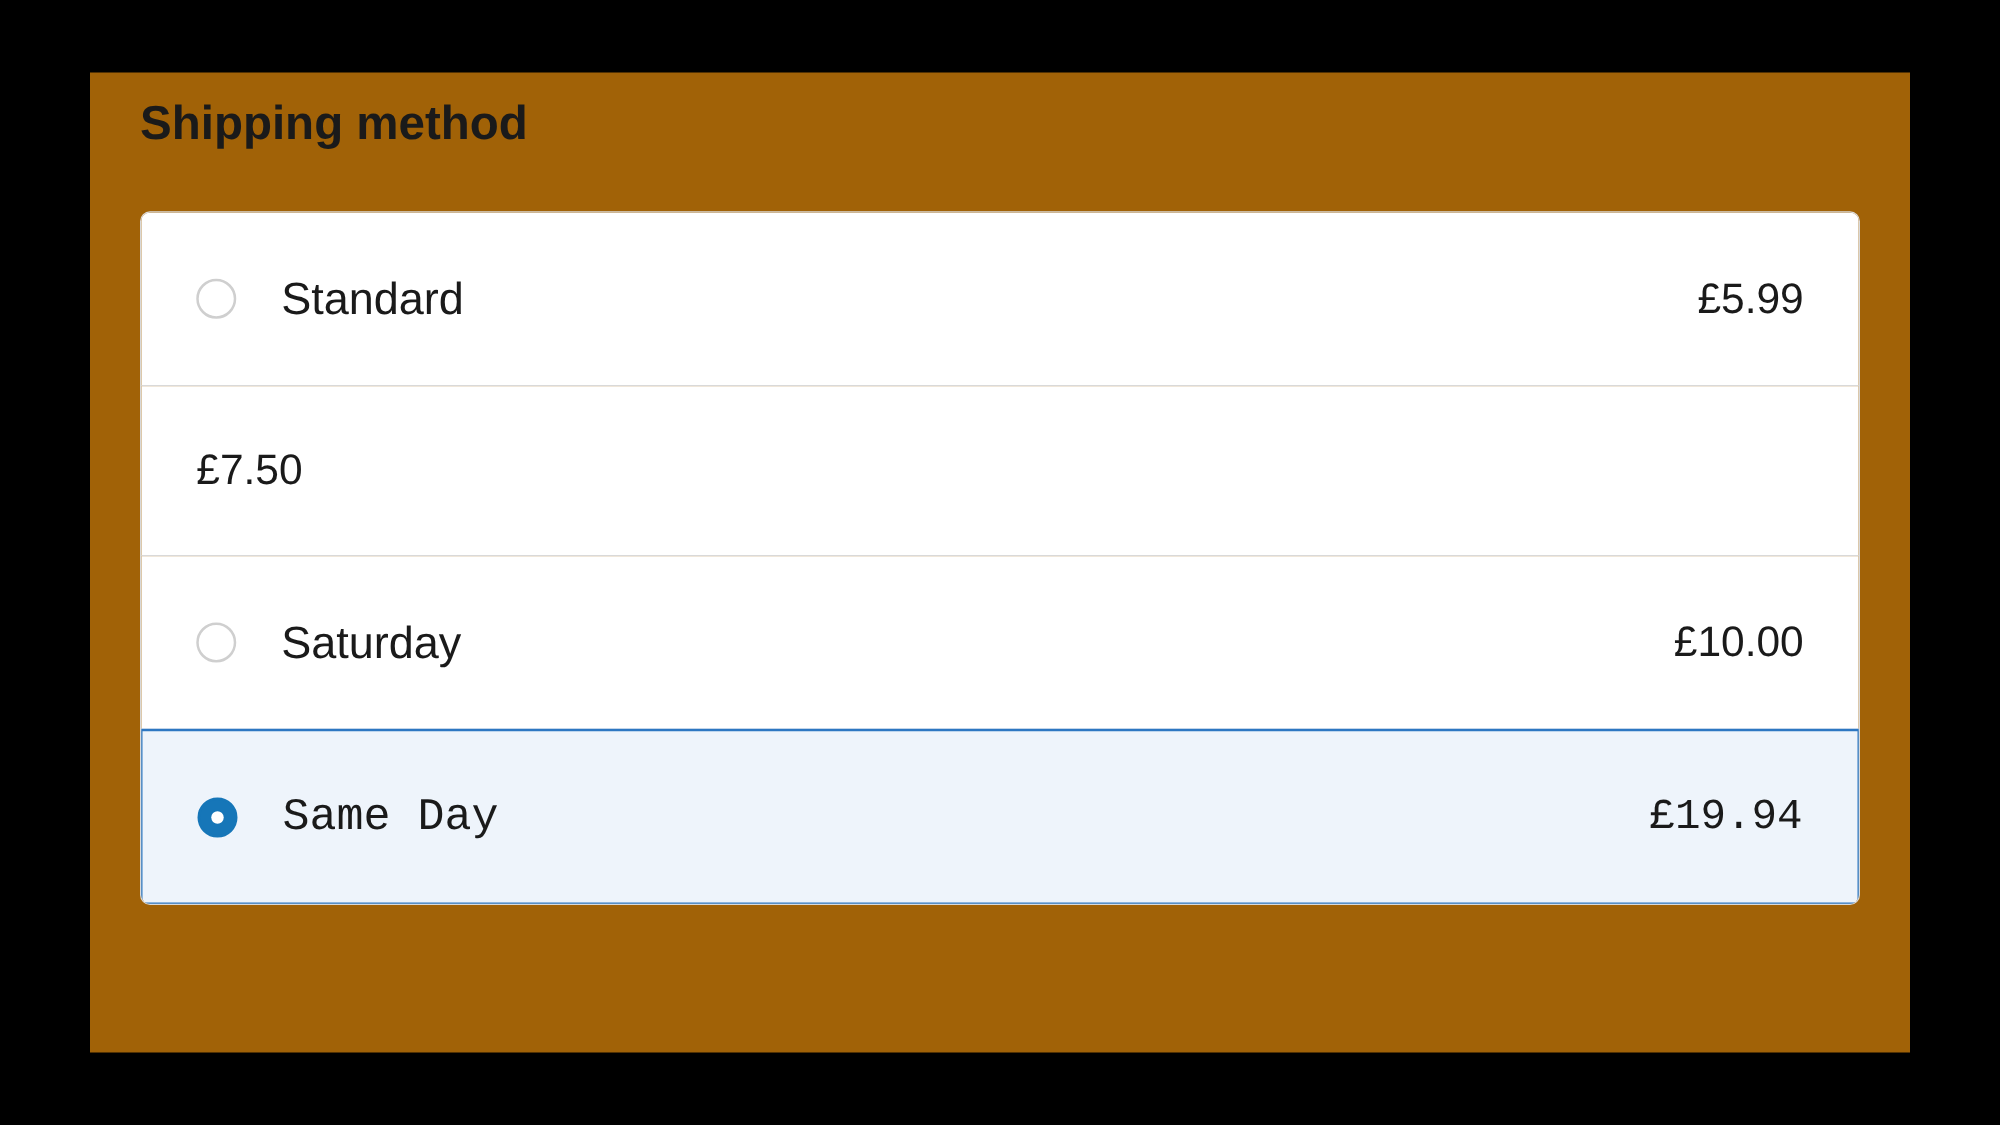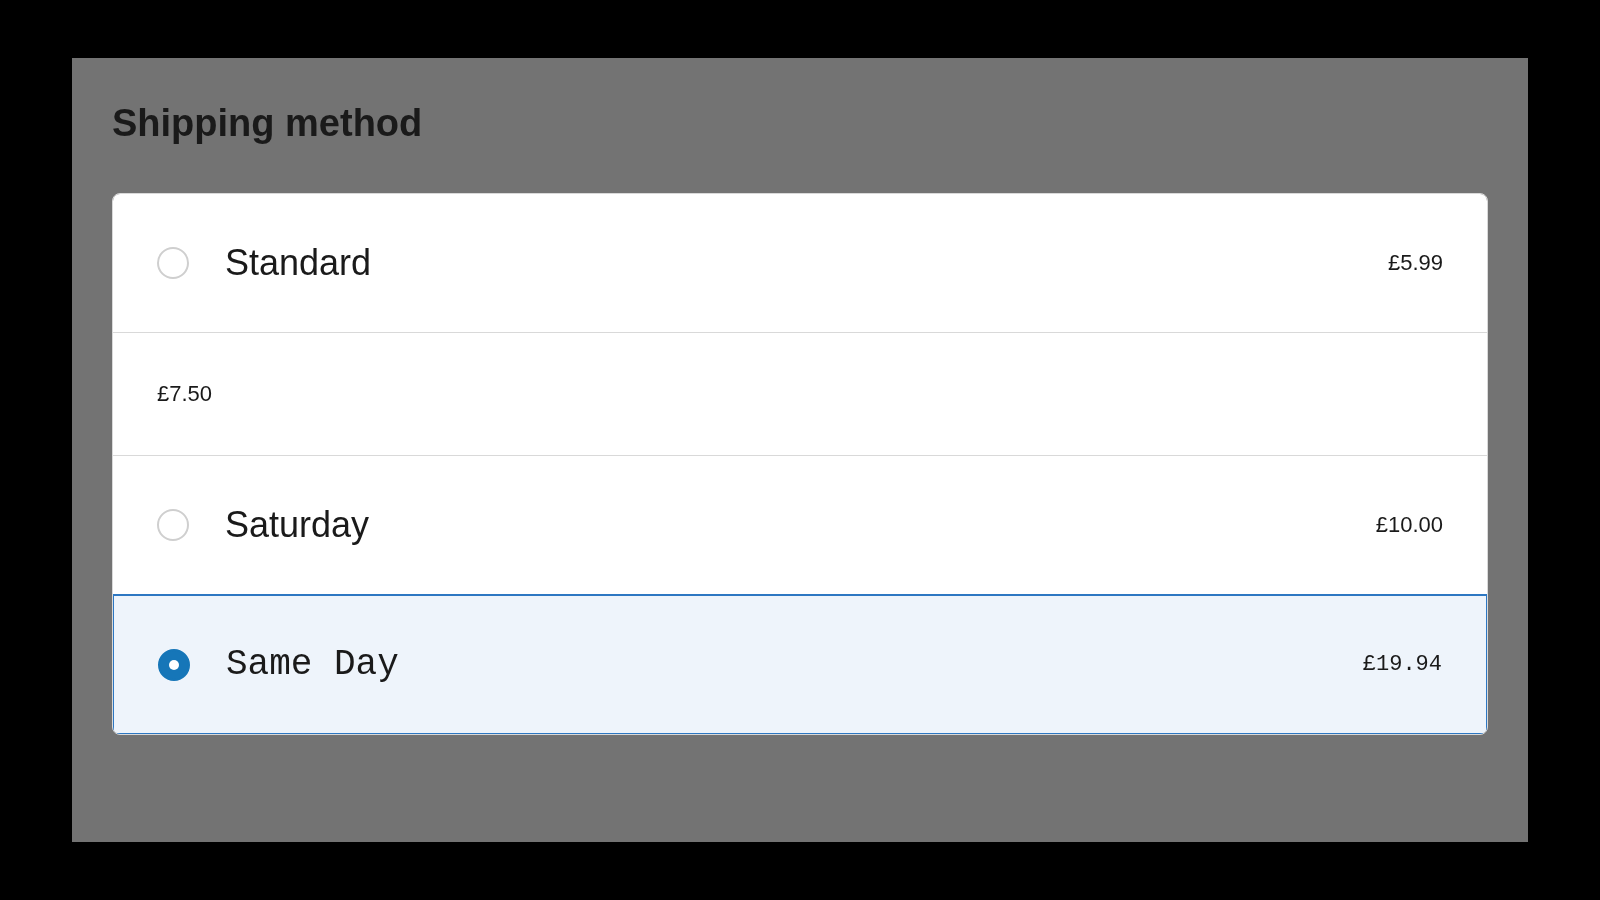--- a/index.html
+++ b/index.html
@@ -10,23 +10,23 @@
     
     body {
       font-family: -apple-system, BlinkMacSystemFont, "Segoe UI", Helvetica, Arial, sans-serif;
       background: #000;
       width: 1600px;
       height: 900px;
       overflow: hidden;
     }
     
     .content-area {
-      background: #737373;
+      background: #a16207;
       margin: 58px 72px;
-      padding: 44px 40px 40px 40px;
+      padding: 20px 40px 40px 40px;
       height: 784px;
     }
     
     .section-title {
       font-size: 38px;
       font-weight: 700;
       color: #1a1a1a;
       margin-bottom: 48px;
     }
     
@@ -92,21 +92,21 @@
       background: #fff;
     }
     
     .option-label {
       font-size: 36px;
       color: #1a1a1a;
       font-weight: 400;
     }
     
     .option-price {
-      font-size: 22px;
+      font-size: 34px;
       color: #1a1a1a;
       font-weight: 400;
     }
   </style>
 </head>
 <body>
 
 <div class="content-area">
   <h2 class="section-title">Shipping method</h2>
 

